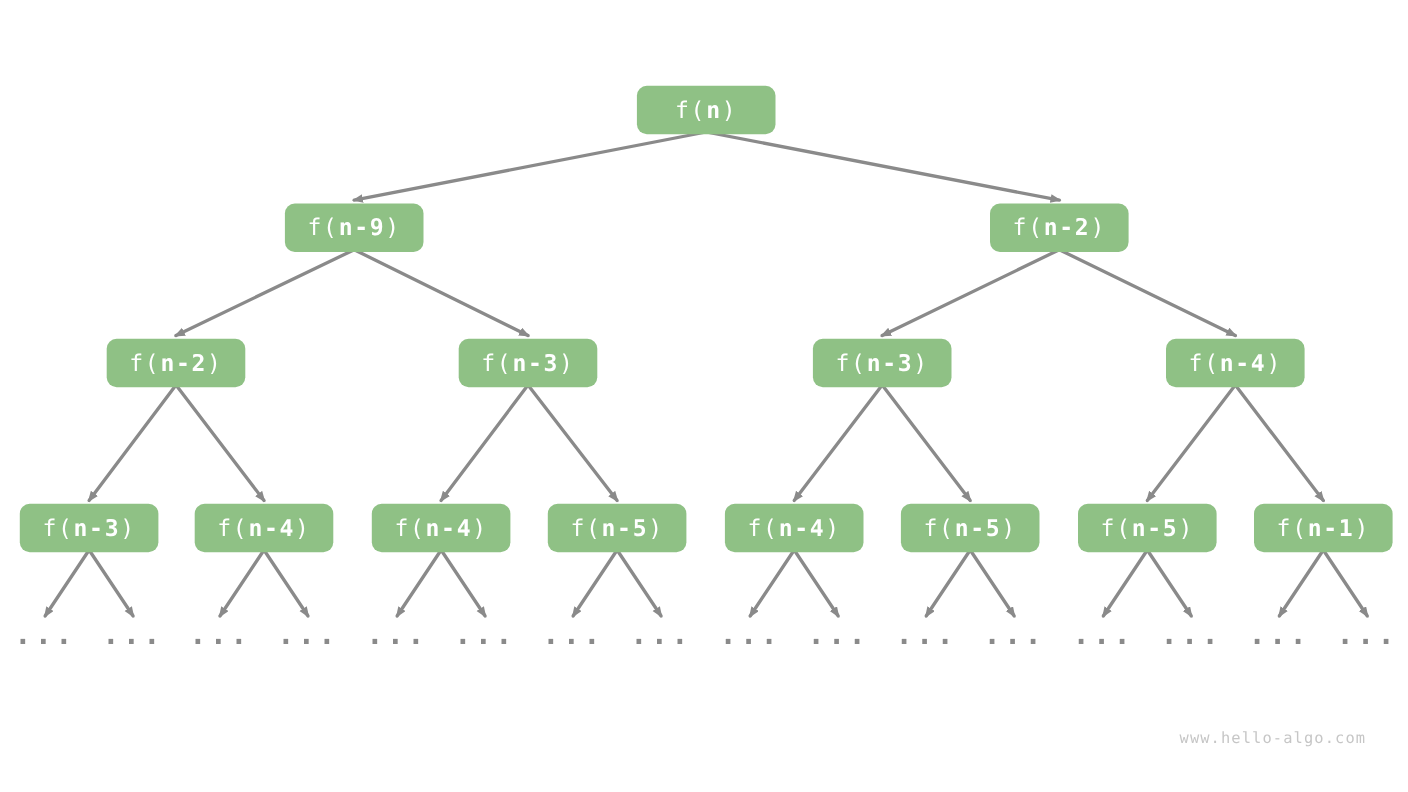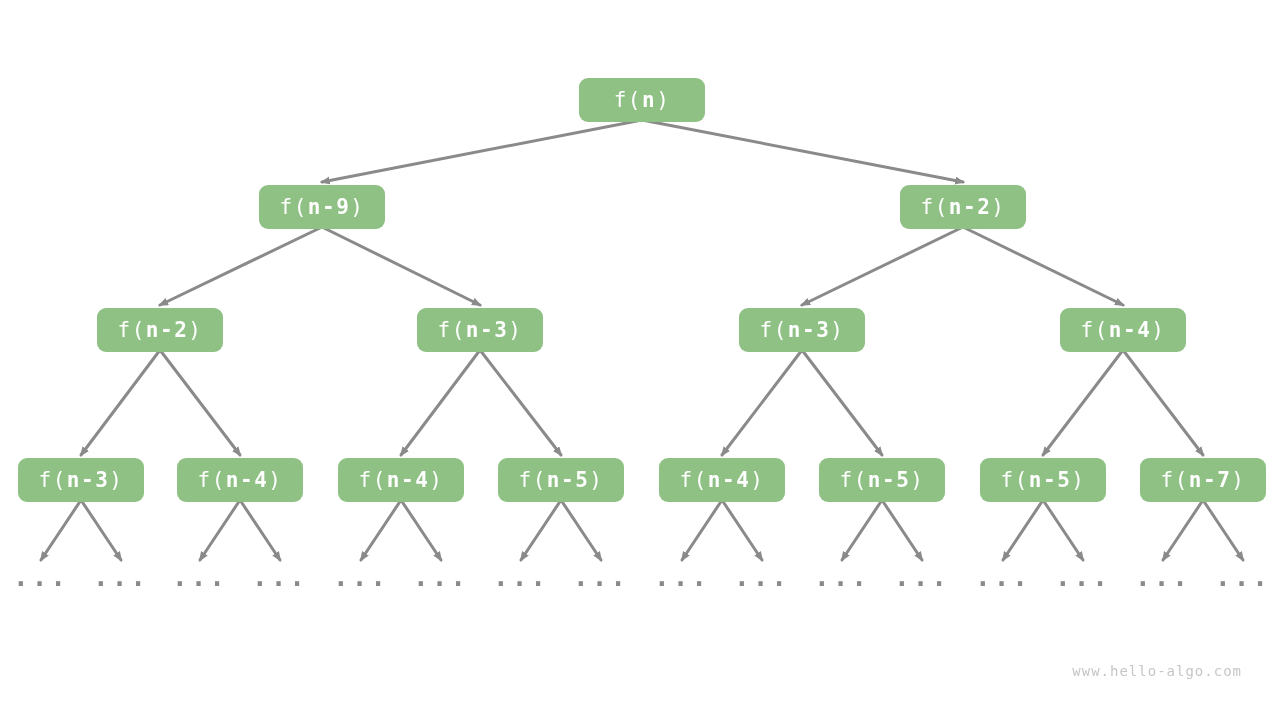--- a/index.html
+++ b/index.html
@@ -173,21 +173,21 @@
       <b>n-5</b>
       <span>)</span>
     </div>
     <div class="node" style="left: 980px; top: 458px; background: rgb(143, 193, 133); color: rgb(255, 255, 255);">
       <span>f(</span>
       <b>n-5</b>
       <span>)</span>
     </div>
     <div class="node" style="left: 1140px; top: 458px; background: rgb(143, 193, 133); color: rgb(255, 255, 255);">
       <span>f(</span>
-      <b>n-7</b>
+      <b>n-1</b>
       <span>)</span>
     </div>
     <div class="dots" style="left: 9px; top: 569px; color: rgb(138, 138, 138);">
       <span>...</span>
     </div>
     <div class="dots" style="left: 89px; top: 569px; color: rgb(138, 138, 138);">
       <span>...</span>
     </div>
     <div class="dots" style="left: 168px; top: 569px; color: rgb(138, 138, 138);">
       <span>...</span>

